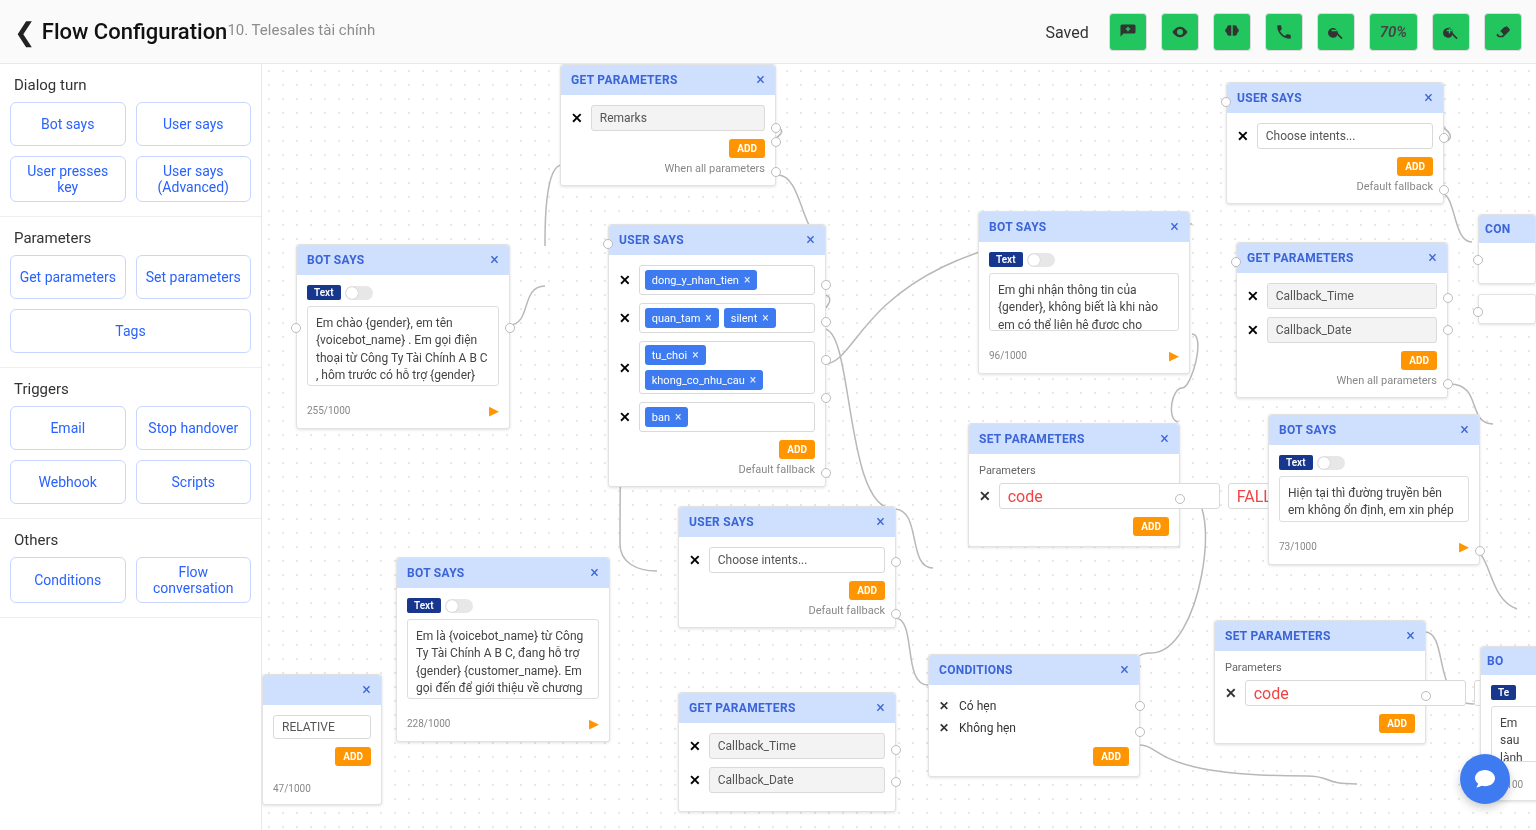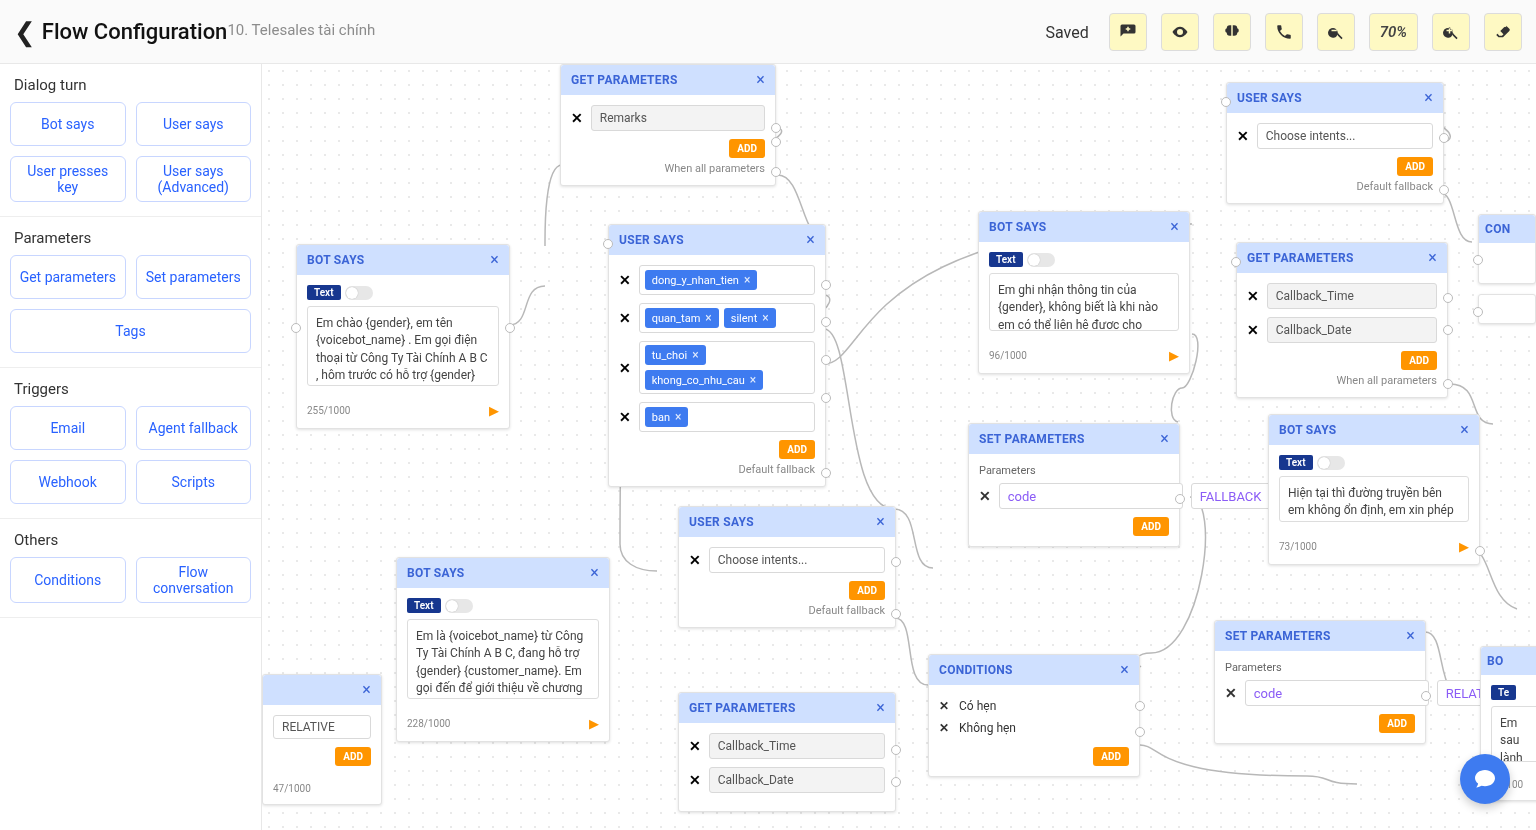--- a/index.html
+++ b/index.html
@@ -21,21 +21,21 @@
     display: flex; align-items: center; padding: 0 14px; background: var(--bg);
   }
   .back-chevron { font-size: 26px; line-height: 1; cursor: pointer; color: #222; padding-right: 6px; user-select:none;}
   .title-block { display: flex; flex-direction: row; }
   .page-title  { font-size: 22px; font-weight: 500; color: #111; }
   .page-sub    { font-size: 15px; color: #8c8c8c; margin-top: 2px; }
 
   .top-right { position: absolute; right: 14px; top: 0; height: 64px; display: flex; align-items: center; gap: 14px; }
   .saved { font-size: 16px; color: #333; margin-right: 6px; }
   .tool-btn {
-    width: 38px; height: 38px; border: 1px solid #dcdcdc; background: #fef9c3; border-radius: 4px;
+    width: 38px; height: 38px; border: 1px solid #dcdcdc; background: #22c55e; border-radius: 4px;
     display: flex; align-items: center; justify-content: center; color: #333; font-size: 17px; cursor: pointer;
   }
   .zoom-pct { width: auto; padding: 0 10px; font-size: 15px; font-style: italic; font-weight:600; color:#444; cursor:default;}
   .tool-btn svg { width: 18px; height: 18px; fill: #333; }
 
   
   .main { position: absolute; top: 64px; bottom: 0; left: 0; right: 0; display: flex; }
   .sidebar {
     width: 262px; flex: none; border-right: 1px solid #e8e8e8; background: #fff;
     overflow-y: auto;
@@ -92,21 +92,21 @@
   .intent-box {
     flex:1; border:1px solid #d9d9d9; background:#fff; border-radius:3px; min-height:30px;
     display:flex; align-items:center; padding:3px 5px; gap:5px; flex-wrap:wrap;
   }
   .intent-tag { background: var(--tag-blue); color:#fff; font-size:11px; padding:3px 7px; border-radius:3px; display:inline-flex; align-items:center; gap:5px;}
   .intent-tag .ix{opacity:.85; cursor:pointer; font-size:12px;}
 
   .param-subhead{font-size:11px; color:#666; margin-bottom:6px;}
   .kv-row{display:flex; gap:8px; align-items:center; margin-bottom:6px;}
   .kv-row .x{font-size:14px; font-weight:700; cursor:pointer;}
-  .kv-input{flex:1; border:1px solid #d9d9d9; background:#fff; height:26px; border-radius:3px; padding:0 8px; font-size:13px; color:#8b5cf6;}
+  .kv-input{flex:1; border:1px solid #d9d9d9; background:#fff; height:26px; border-radius:3px; padding:0 8px; font-size:16px; color:#ef4444;}
 
   .footer-note{font-size:11px; color:#888; text-align:right; margin-top:4px;}
 
   .plain-item{display:flex; align-items:center; gap:10px; padding:4px 0; font-size:12px; color:#333;}
   .plain-item .x{font-weight:700; cursor:pointer;}
 
   
   .port { position:absolute; width:10px; height:10px; border:1px solid #bbb; background:#fff; border-radius:50%;}
 
   
@@ -190,21 +190,21 @@
       <div class="side-buttons">
         <div class="side-btn">Get parameters</div>
         <div class="side-btn">Set parameters</div>
         <div class="side-btn">Tags</div>
       </div>
     </div>
     <div class="side-section">
       <div class="side-section-title">Triggers</div>
       <div class="side-buttons">
         <div class="side-btn">Email</div>
-        <div class="side-btn">Agent fallback</div>
+        <div class="side-btn">Stop handover</div>
         <div class="side-btn">Webhook</div>
         <div class="side-btn">Scripts</div>
       </div>
     </div>
     <div class="side-section">
       <div class="side-section-title">Others</div>
       <div class="side-buttons">
         <div class="side-btn">Conditions</div>
         <div class="side-btn">Flow conversation</div>
       </div>

